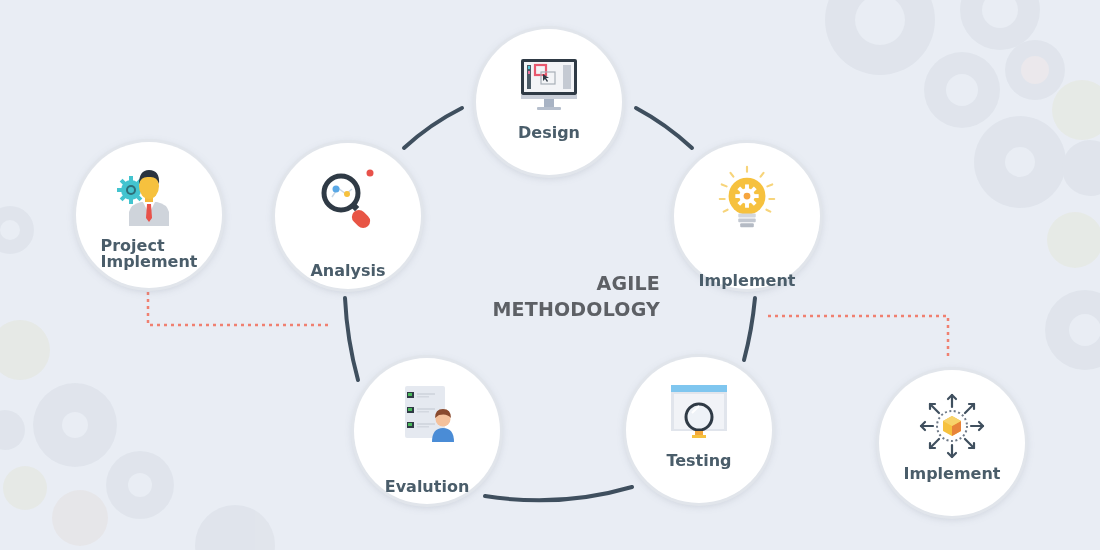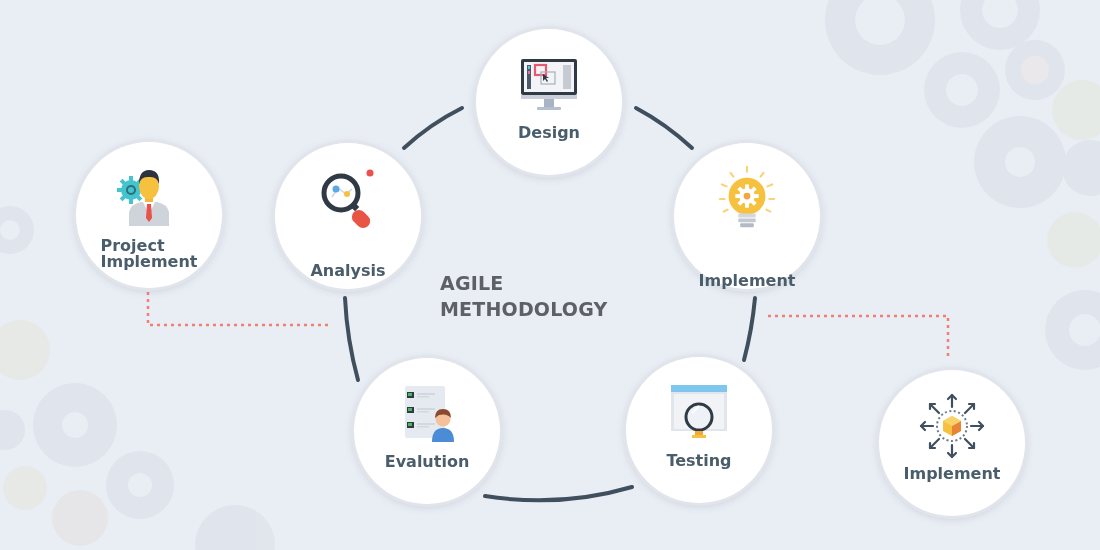--- a/index.html
+++ b/index.html
@@ -12,21 +12,21 @@
     box-shadow: 0 0 0 3px #e1e5eb, 0 2px 8px rgba(120,130,150,0.35);
     display: flex; flex-direction: column; align-items: center; justify-content: flex-start;
     cursor: pointer;
   }
   .node .icon { width: 80px; height: 70px; margin-top: 22px; display: block; }
   .node .label {
     font-family: "DejaVu Sans", sans-serif; font-weight: bold; font-size: 16px;
     color: #4a5d6a; text-align: left; line-height: 16px; margin-top: 4px;
   }
   .title {
-    position: absolute; left: 440px; top: 270px; width: 220px; text-align: left;
+    position: absolute; left: 440px; top: 270px; width: 220px; text-align: right;
     font-family: "DejaVu Sans", sans-serif; font-weight: bold; font-size: 19px;
     color: #5d6065; line-height: 26px; letter-spacing: 0.2px;
   }
 </style>
 </head>
 <body>
 
 <div class="stage">
 
   <svg class="layer" width="1100" height="550">
@@ -132,21 +132,21 @@
       <rect x="12" y="6" width="56" height="7" fill="#7fc6ef"></rect>
       <rect x="15" y="15" width="50" height="35" fill="#f1f3f7"></rect>
       <circle cx="40" cy="38" r="13" fill="#eef2f7" stroke="#2f3a45" stroke-width="3"></circle>
       <path d="M 33 34 L 40 27" stroke="#ffffff" stroke-width="2"></path>
       <rect x="36" y="52" width="8" height="4" fill="#f4a83a"></rect>
       <rect x="33" y="56" width="14" height="3" fill="#f6c13e"></rect>
     </svg>
     <div class="label">Testing</div>
   </div>
 
-  <div class="node" style="left:354px; top:358px;">
+  <div class="node" style="left:354px; top:358px;gap:25px;">
     <svg class="icon" viewBox="0 0 80 70">
       <rect x="18" y="6" width="40" height="52" rx="2" fill="#e5e9f0"></rect>
       <g>
         <rect x="20" y="12" width="7" height="6" fill="#2f3a45"></rect>
           <rect x="21" y="13" width="4" height="3" fill="#49b85a"></rect>
         <rect x="30" y="13" width="18" height="2" fill="#d3d8e0"></rect>
           <rect x="30" y="16" width="12" height="1.5" fill="#d3d8e0"></rect>
         <rect x="20" y="27" width="7" height="6" fill="#2f3a45"></rect>
           <rect x="21" y="28" width="4" height="3" fill="#49b85a"></rect>
         <rect x="30" y="28" width="18" height="2" fill="#d3d8e0"></rect>

